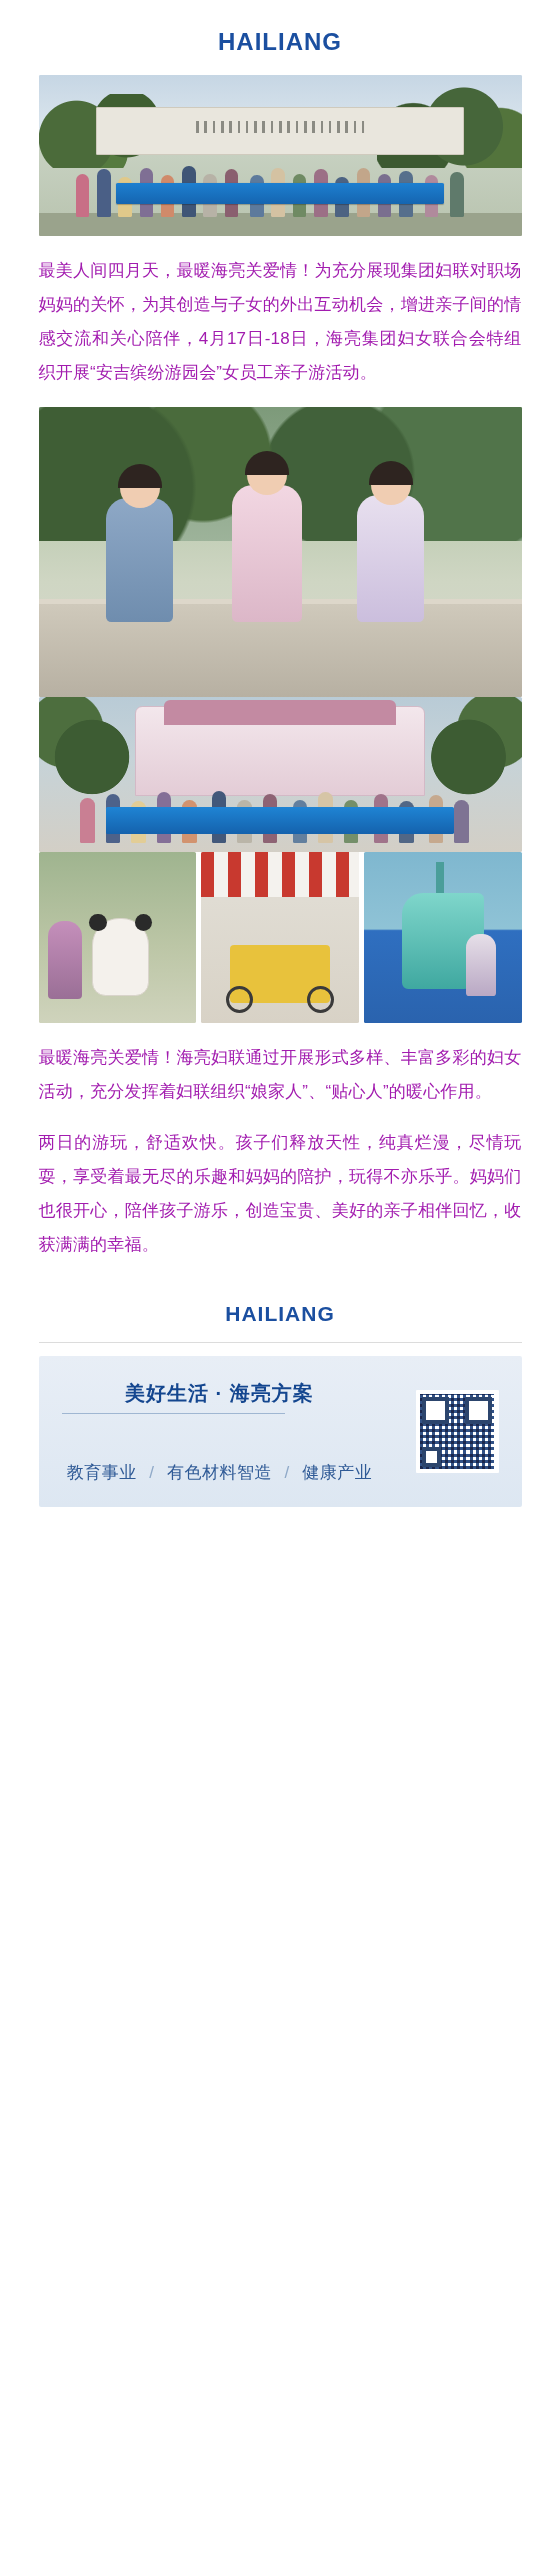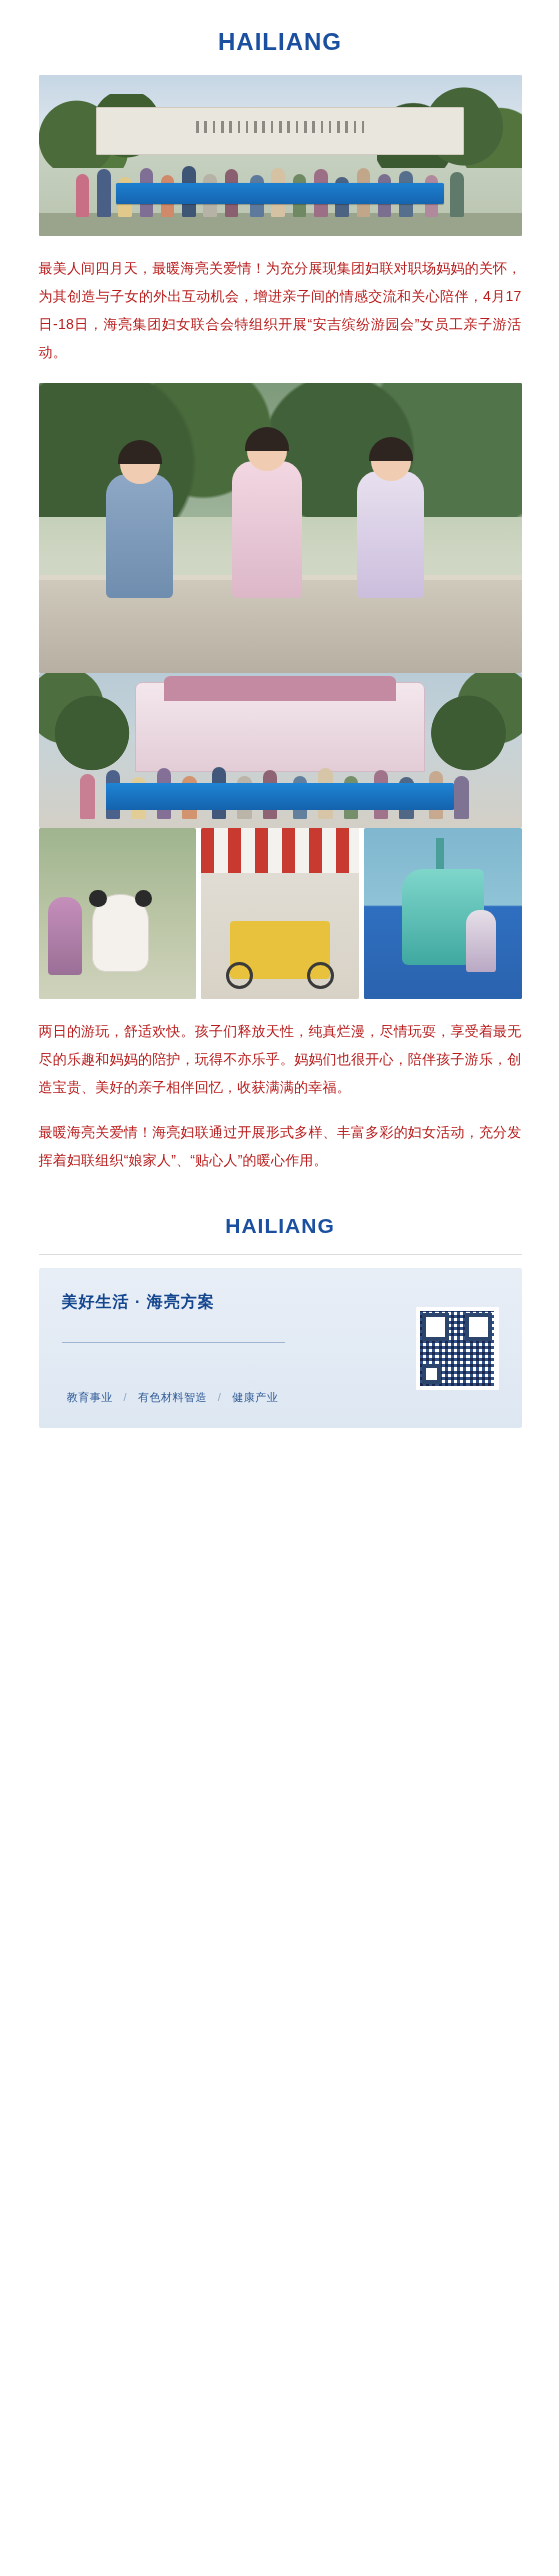--- a/index.html
+++ b/index.html
@@ -32,23 +32,23 @@
     letter-spacing: 1px;
     color: #1b4fa0;
     display: inline-block;
     line-height: 1;
   }
 
   
   .block { padding: 0 30px; }
 
   .para {
-    font-size: 14px;
+    font-size: 17px;
     line-height: 2.0;
-    color: #b91c1c;
+    color: #a21caf;
     text-align: justify;
     letter-spacing: 0.2px;
     margin: 17.6px 0 17.6px 0;
   }
 
   
   .photo {
     position: relative;
     overflow: hidden;
     border-radius: 1.6px;
@@ -166,32 +166,33 @@
     margin: 13.5px 30px 0 30px;
     background: linear-gradient(#e8eef6, #dde7f2);
     border-radius: 2.1px;
     padding: 24px 23px 23px 23px;
     display:flex;
     align-items:center;
     justify-content:space-between;
   }
   .footer-left { }
   .slogan {
-    font-size: 16px;
+    font-size: 20px;
     font-weight: bold;
     color: #14468f;
     letter-spacing: 1px;
-    margin-bottom: 29px;
+    margin-bottom: 6px;
     white-space: nowrap;
+    text-align: center;
   }
   .slogan-line {
     width: 223px; height:0.5px; background:#9fb6d2; margin: 0 0 11.4px 0;
   }
   .sectors {
-    font-size: 11px;
+    font-size: 17px;
     color: #2f5a96;
     letter-spacing: 0.5px;
     margin-top: 48px;
   }
   .sectors span { padding: 0 5.2px; }
   .sectors .sep { color:#8fa9c8; padding:0 2.1px; }
   .qr {
     width: 83px; height: 83px;
     background:#ffffff;
     padding: 4.1px;
@@ -321,25 +322,25 @@
       <div class="wheelR"></div>
     </div>
     <div class="cell c3">
       <div class="post"></div>
       <div class="slide"></div>
       <div class="kidB"></div>
     </div>
   </div>
 
   <div class="block">
+    <p class="para">最暖海亮关爱情！海亮妇联通过开展形式多样、丰富多彩的妇女活动，充分发挥着妇联组织“娘家人”、“贴心人”的暖心作用。</p>
+  </div>
+
+  <div class="block">
     <p class="para">两日的游玩，舒适欢快。孩子们释放天性，纯真烂漫，尽情玩耍，享受着最无尽的乐趣和妈妈的陪护，玩得不亦乐乎。妈妈们也很开心，陪伴孩子游乐，创造宝贵、美好的亲子相伴回忆，收获满满的幸福。</p>
-  </div>
-
-  <div class="block">
-    <p class="para">最暖海亮关爱情！海亮妇联通过开展形式多样、丰富多彩的妇女活动，充分发挥着妇联组织“娘家人”、“贴心人”的暖心作用。</p>
   </div>
 
   <div class="footer-logo">
     <span class="logo-text">HAILIANG</span>
   </div>
   <div class="footer-rule"></div>
 
   <div class="footer-card">
     <div class="footer-left">
       <div class="slogan">美好生活 · 海亮方案</div>

